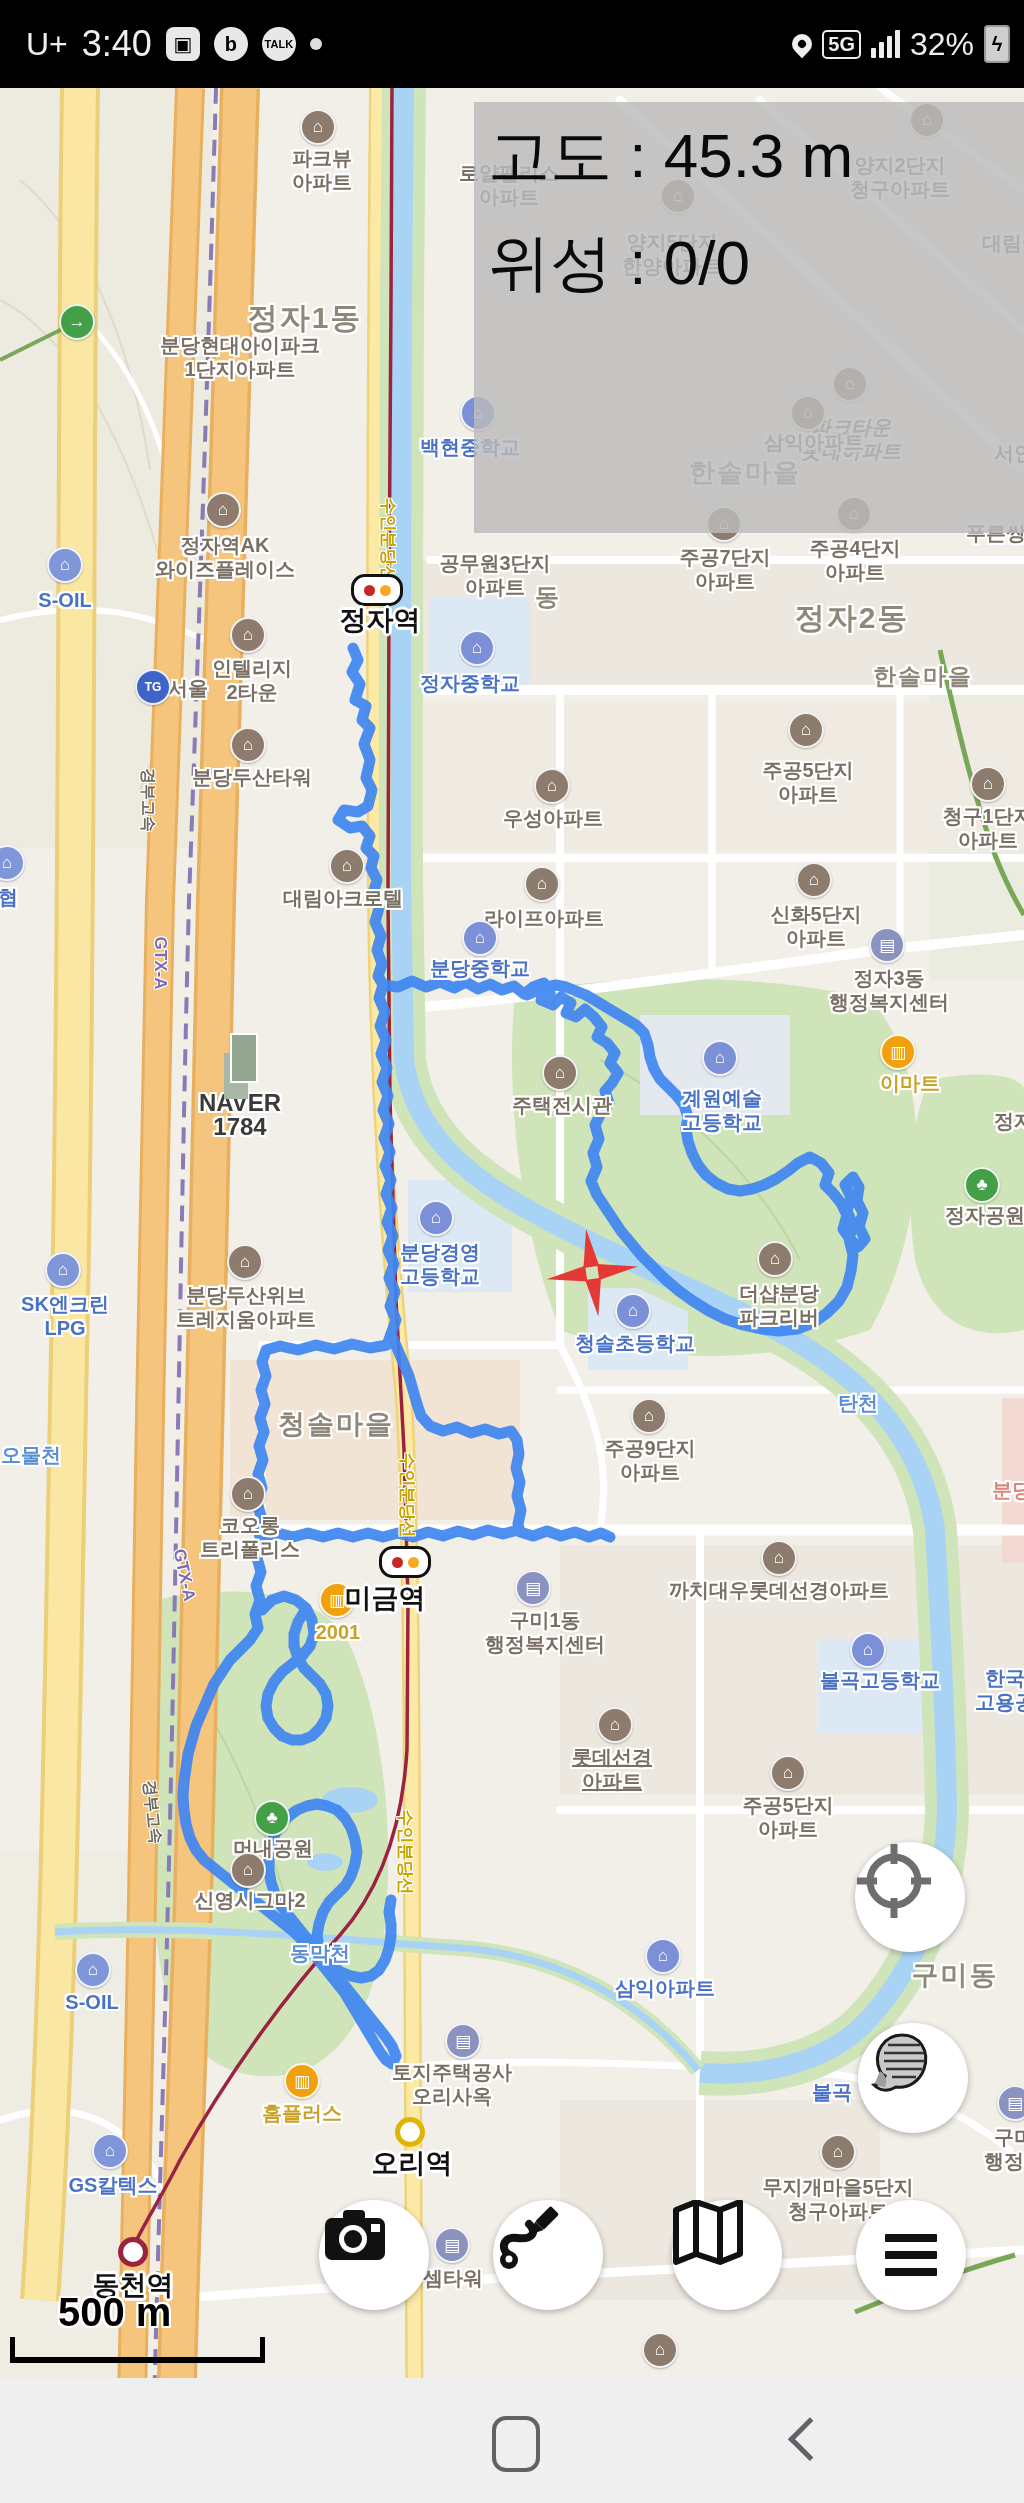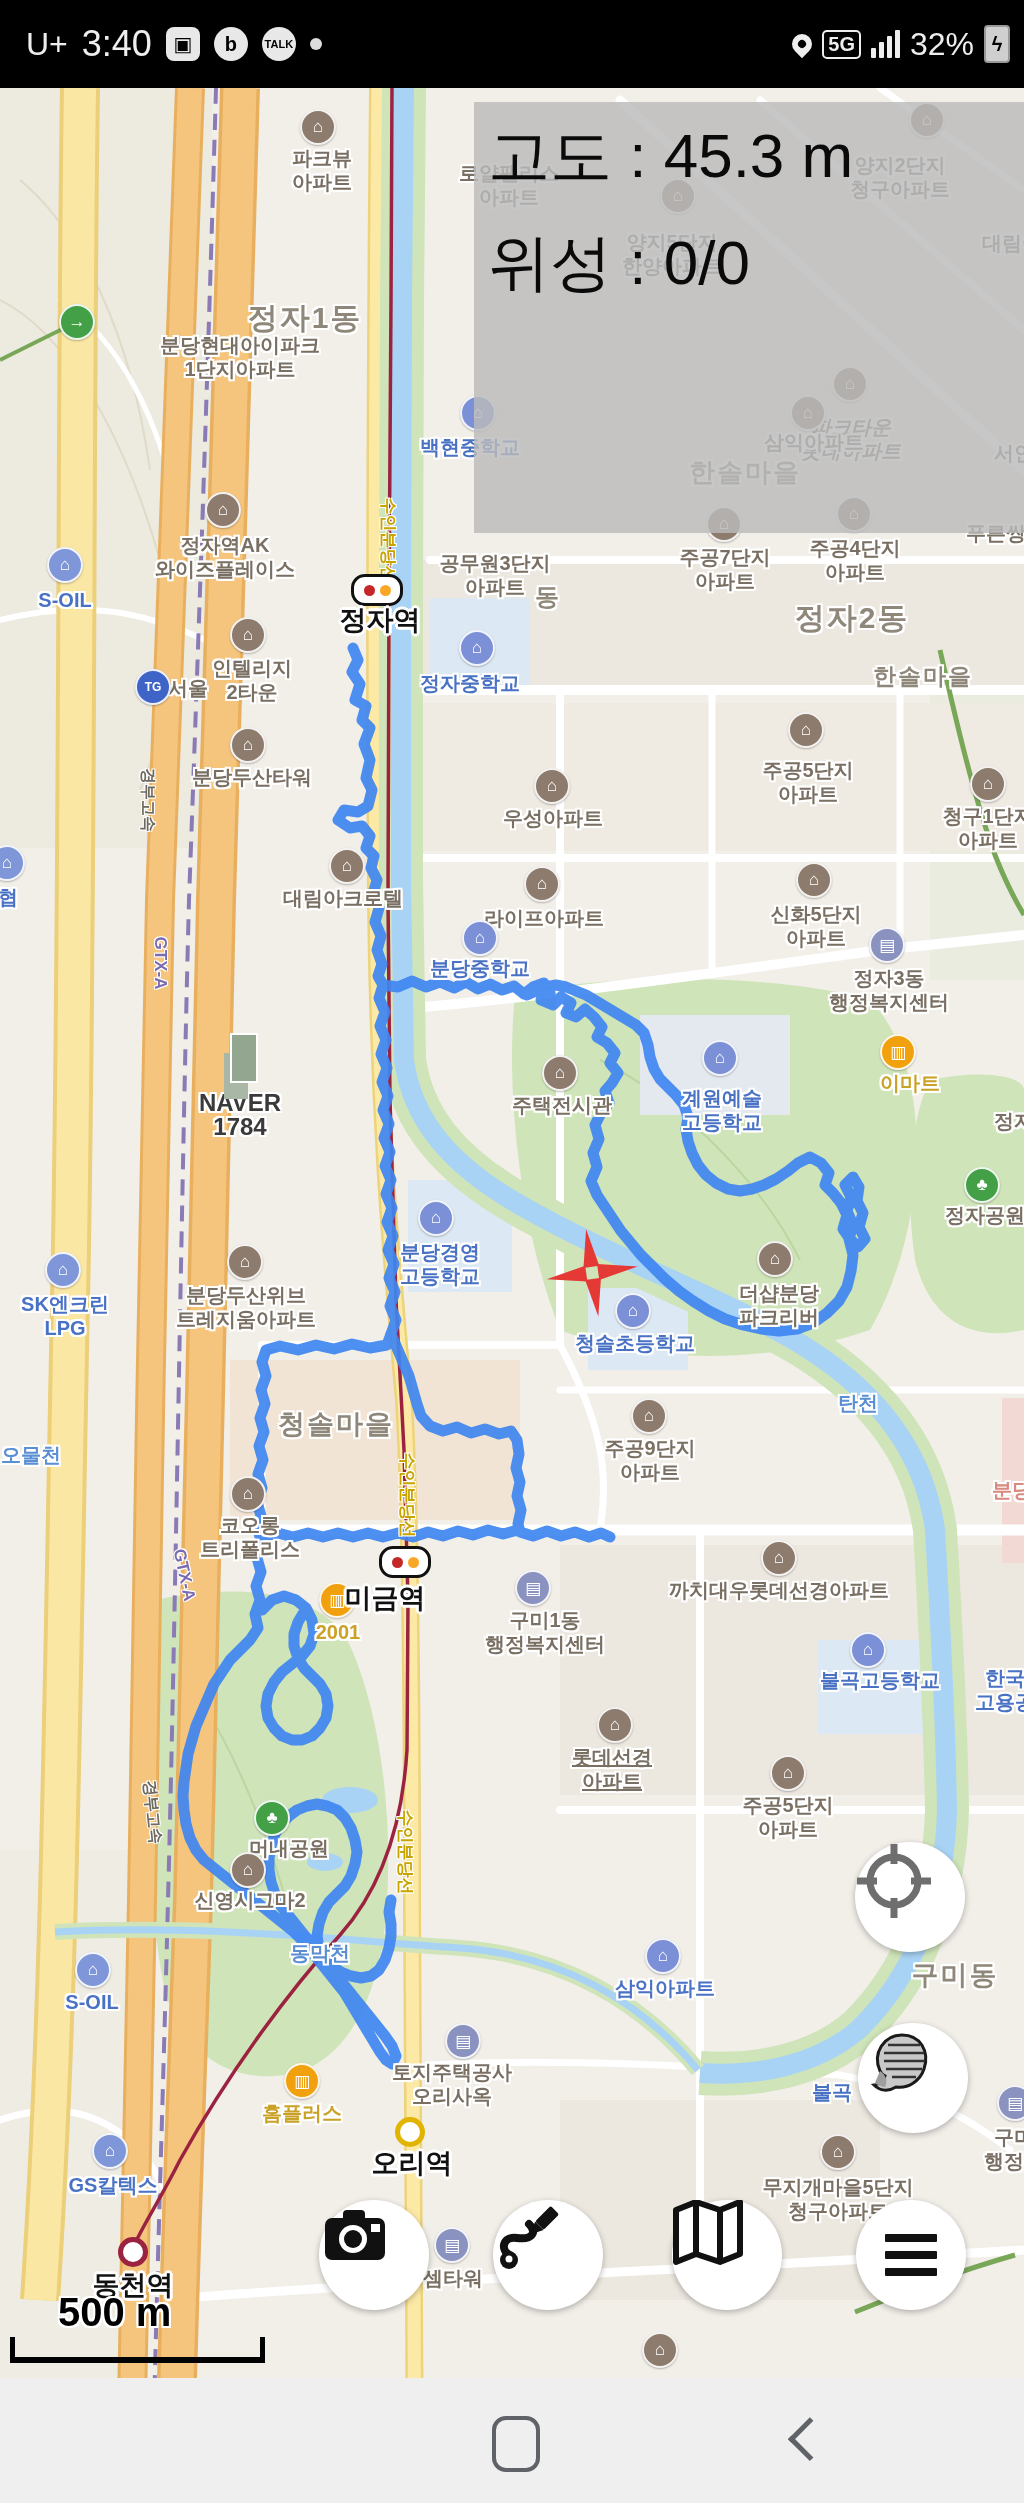--- a/index.html
+++ b/index.html
@@ -415,21 +415,21 @@
         <div class="lbl apt" style="left: 808px; top: 694px;">
           <div>주공5단지</div>
           <div>아파트</div>
         </div>
         <span class="picon" style="left: 806px; top: 642px; background: rgb(141, 124, 109);">⌂</span>
         <div class="lbl apt" style="left: 788px; top: 1729px;">
           <div>주공5단지</div>
           <div>아파트</div>
         </div>
         <span class="picon" style="left: 788px; top: 1685px; background: rgb(141, 124, 109);">⌂</span>
-        <div class="lbl park" style="left: 273px; top: 1760px; margin-left: 16px;">
+        <div class="lbl park" style="left: 273px; top: 1760px;">
           <div>머내공원</div>
         </div>
         <span class="picon" style="left: 272px; top: 1730px; background: rgb(67, 160, 71);">♣</span>
         <div class="lbl apt" style="left: 250px; top: 1812px;">
           <div>신영시그마2</div>
         </div>
         <span class="picon" style="left: 248px; top: 1782px; background: rgb(141, 124, 109);">⌂</span>
         <div class="lbl water" style="left: 320px; top: 1865px;">
           <div>동막천</div>
         </div>

